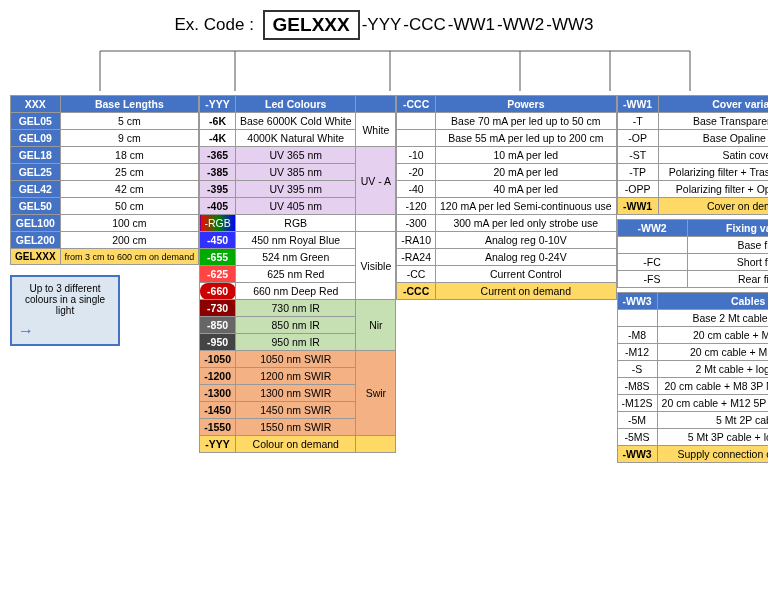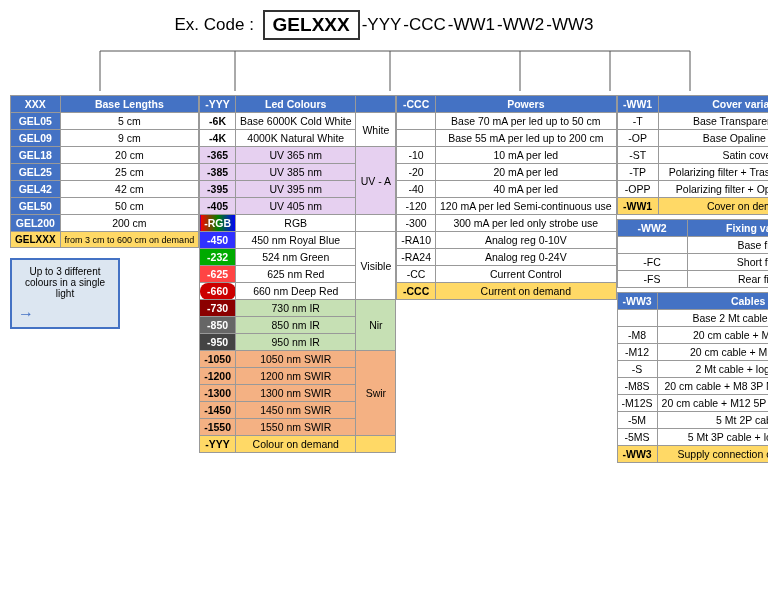--- a/index.html
+++ b/index.html
@@ -143,33 +143,37 @@
       <tr>
             <td>GEL05</td>
             <td>5 cm</td>
           </tr>
           <tr>
             <td>GEL09</td>
             <td>9 cm</td>
           </tr>
           <tr>
             <td>GEL18</td>
-            <td>20 cm</td>
+            <td>18 cm</td>
           </tr>
           <tr>
             <td>GEL25</td>
             <td>25 cm</td>
           </tr>
           <tr>
             <td>GEL42</td>
             <td>42 cm</td>
           </tr>
           <tr>
             <td>GEL50</td>
             <td>50 cm</td>
+          </tr>
+          <tr>
+            <td>GEL100</td>
+            <td>100 cm</td>
           </tr>
           <tr>
             <td>GEL200</td>
             <td>200 cm</td>
           </tr>
           <tr class="gelxxx-row">
             <td style="background:#ffd966;color:#000;font-weight:bold;">GELXXX</td>
             <td style="background:#ffd966;color:#000;font-size:9px;">from 3 cm to 600 cm on demand</td>
           </tr>
         </tbody>
@@ -212,31 +216,31 @@
           </tr>
           <tr>
             <td style="background:#e6d0f0;">-395</td>
             <td style="background:#e6d0f0;">UV 395 nm</td>
           </tr>
           <tr>
             <td style="background:#e6d0f0;">-405</td>
             <td style="background:#e6d0f0;">UV 405 nm</td>
           </tr>
           <tr>
-            <td style="background:linear-gradient(to right,red,green,blue);color:#fff;font-weight:bold;">-RGB</td>
+            <td style="background:linear-gradient(to right,red,green,blue);color:#fff;font-weight:normal;">-RGB</td>
             <td style="background:#fff;">RGB</td>
             <td style="background:#fff;"></td>
           </tr>
           <tr>
             <td style="background:#3030ff;color:#fff;">-450</td>
             <td style="background:#fff;">450 nm Royal Blue</td>
             <td rowspan="4" style="background:#fff;">Visible</td>
           </tr>
           <tr>
-            <td style="background:#00aa00;color:#fff;">-232</td>
+            <td style="background:#00aa00;color:#fff;">-655</td>
             <td style="background:#fff;">524 nm Green</td>
           </tr>
           <tr>
             <td style="background:#ff4444;color:#fff;">-625</td>
             <td style="background:#fff;">625 nm Red</td>
           </tr>
           <tr>
             <td style="background:#cc0000;color:#fff;border-radius:8px;">-660</td>
             <td style="background:#fff;">660 nm Deep Red</td>
           </tr>

